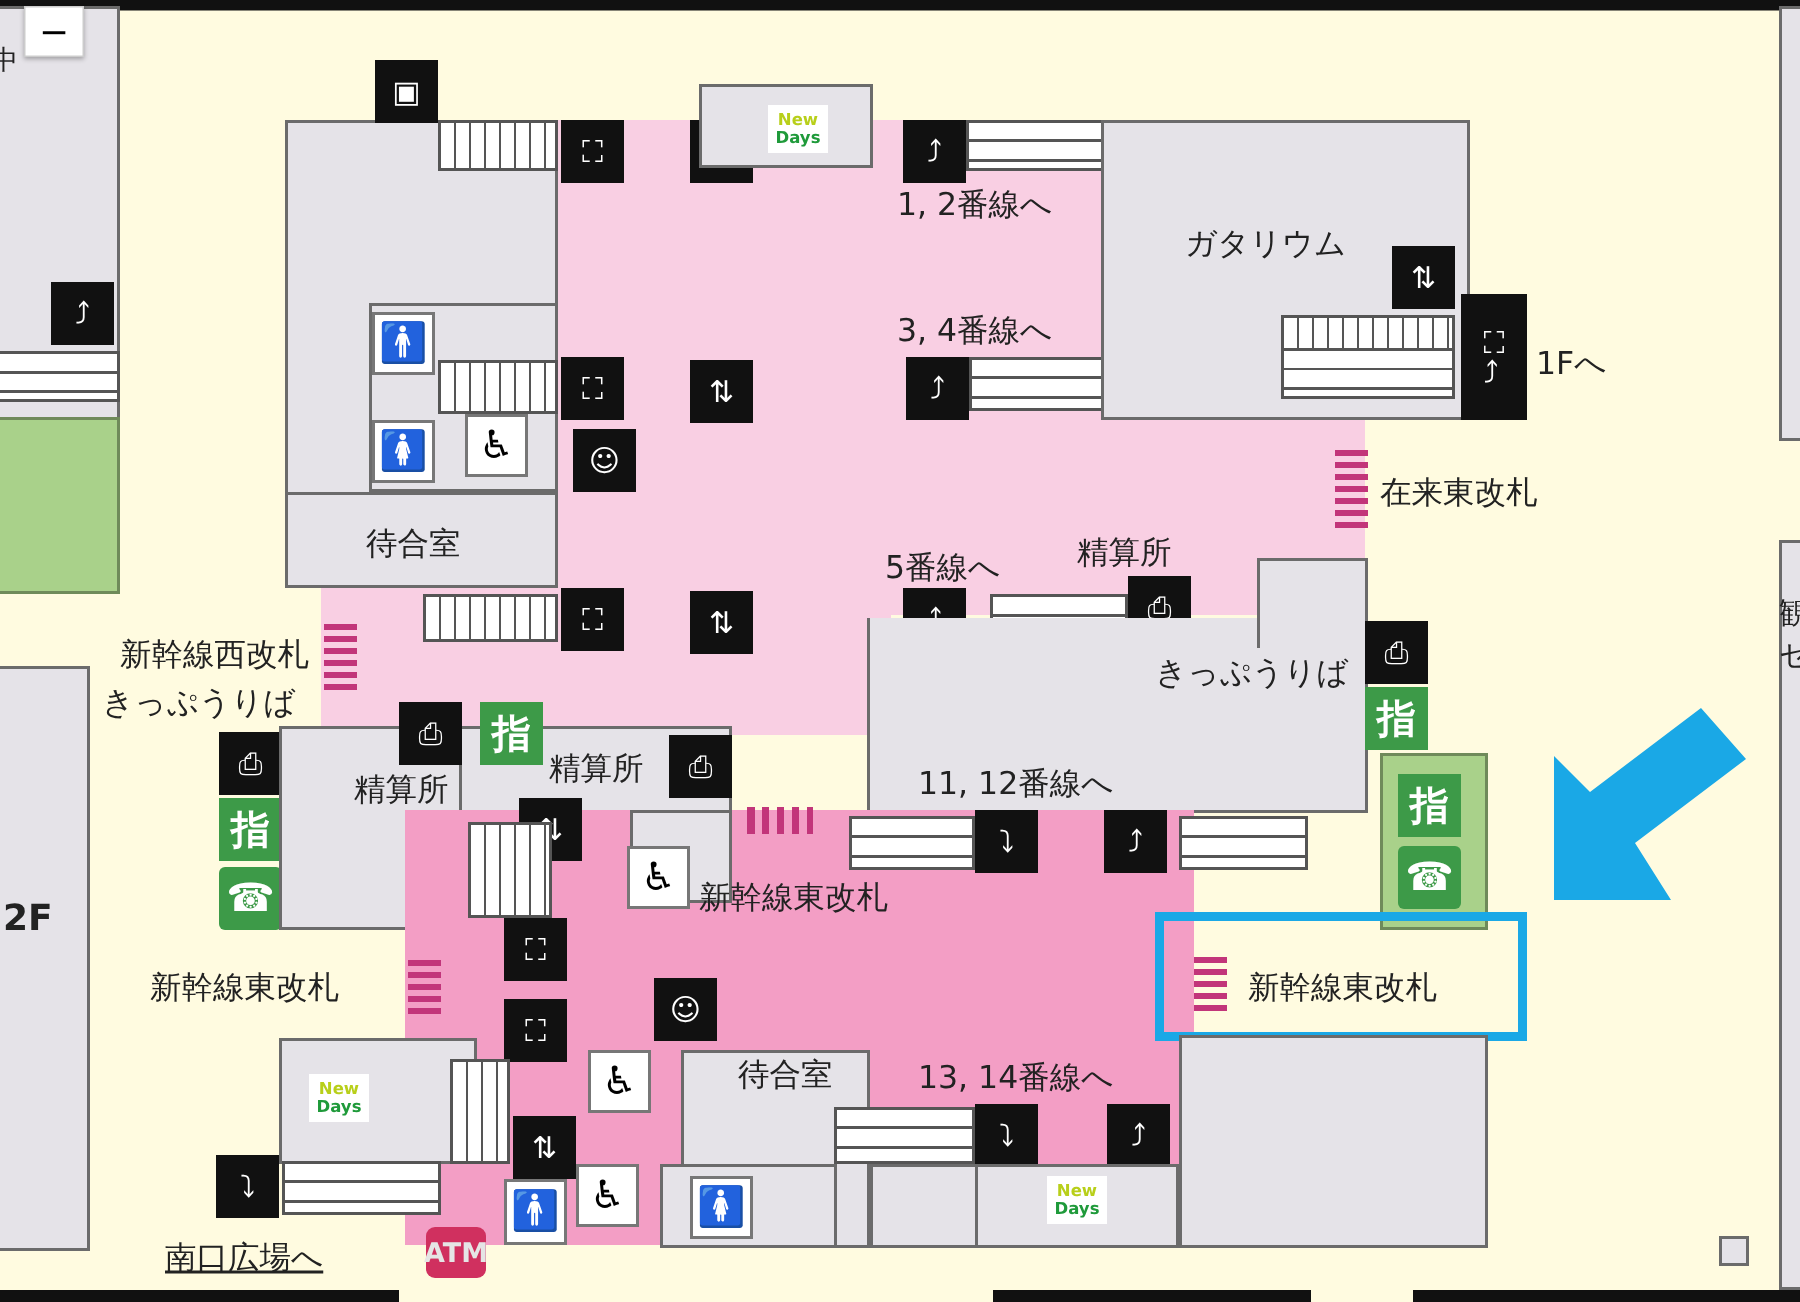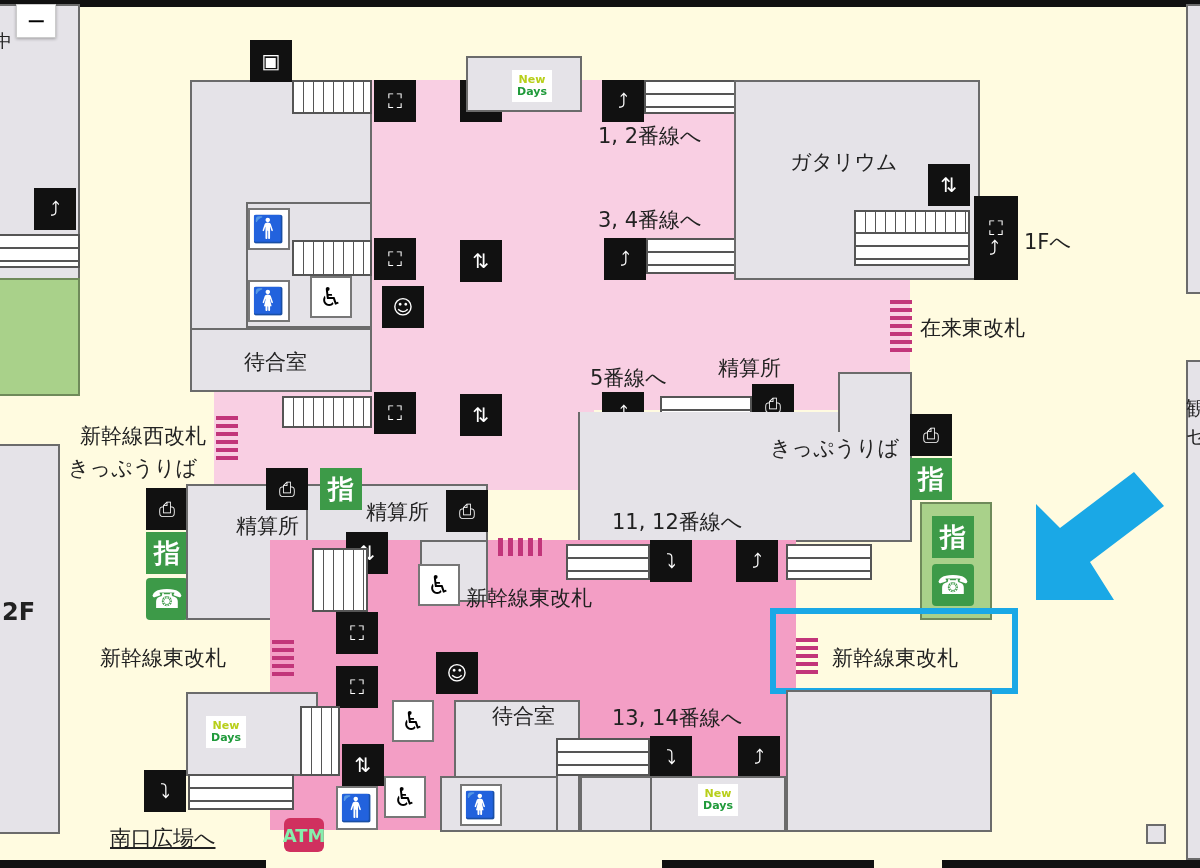--- a/index.html
+++ b/index.html
@@ -13,21 +13,21 @@
   .icon{background:#111;color:#fff;display:flex;align-items:center;justify-content:center;font-size:20px;line-height:1;}
   .wicon{background:#fff;border:2px solid #777;display:flex;align-items:center;justify-content:center;font-size:26px;line-height:1;}
   .ginfo{background:#3d9a48;color:#fff;display:flex;align-items:center;justify-content:center;font-size:26px;font-weight:bold;}
   .label{color:#222;font-size:21px;white-space:nowrap;line-height:1;}
   .stairs{background:repeating-linear-gradient(90deg,#fff 0 9px,#555 9px 10px);border:2px solid #555;}
   .esc{background:repeating-linear-gradient(180deg,#fff 0 11px,#555 11px 13px);border:2px solid #555;}
   .gate{width:22px;height:34px;background:repeating-linear-gradient(180deg,#c2357a 0 4px,transparent 4px 8px);}
   .gateh{width:44px;height:18px;background:repeating-linear-gradient(90deg,#c2357a 0 5px,transparent 5px 10px);}
   .nd{background:#fff;width:40px;height:32px;display:flex;flex-direction:column;align-items:center;justify-content:center;font-size:11px;font-weight:bold;line-height:1.05;}
   .nd .n{color:#b8cf1a;} .nd .d{color:#1f9a3a;}
-  .atm{background:#d0305f;color:#86efac;border-radius:6px;font-weight:bold;font-size:18px;display:flex;align-items:center;justify-content:center;}
+  .atm{background:#d0305f;color:#e5e5e5;border-radius:6px;font-weight:bold;font-size:18px;display:flex;align-items:center;justify-content:center;}
   .zoombtn{background:#fff;border:1px solid #ccc;box-shadow:0 1px 3px rgba(0,0,0,.3);display:flex;align-items:center;justify-content:center;font-size:24px;}
   .hl{border:6px solid #1aa8e6;}
 </style>
 </head>
 <body>
 
 <div class="abs bar" style="left:0;top:0;width:1200px;height:7px;"></div>
 <div class="abs bar" style="left:0;top:860px;width:266px;height:8px;"></div>
 <div class="abs bar" style="left:662px;top:860px;width:212px;height:8px;"></div>
 <div class="abs bar" style="left:942px;top:860px;width:258px;height:8px;"></div>

